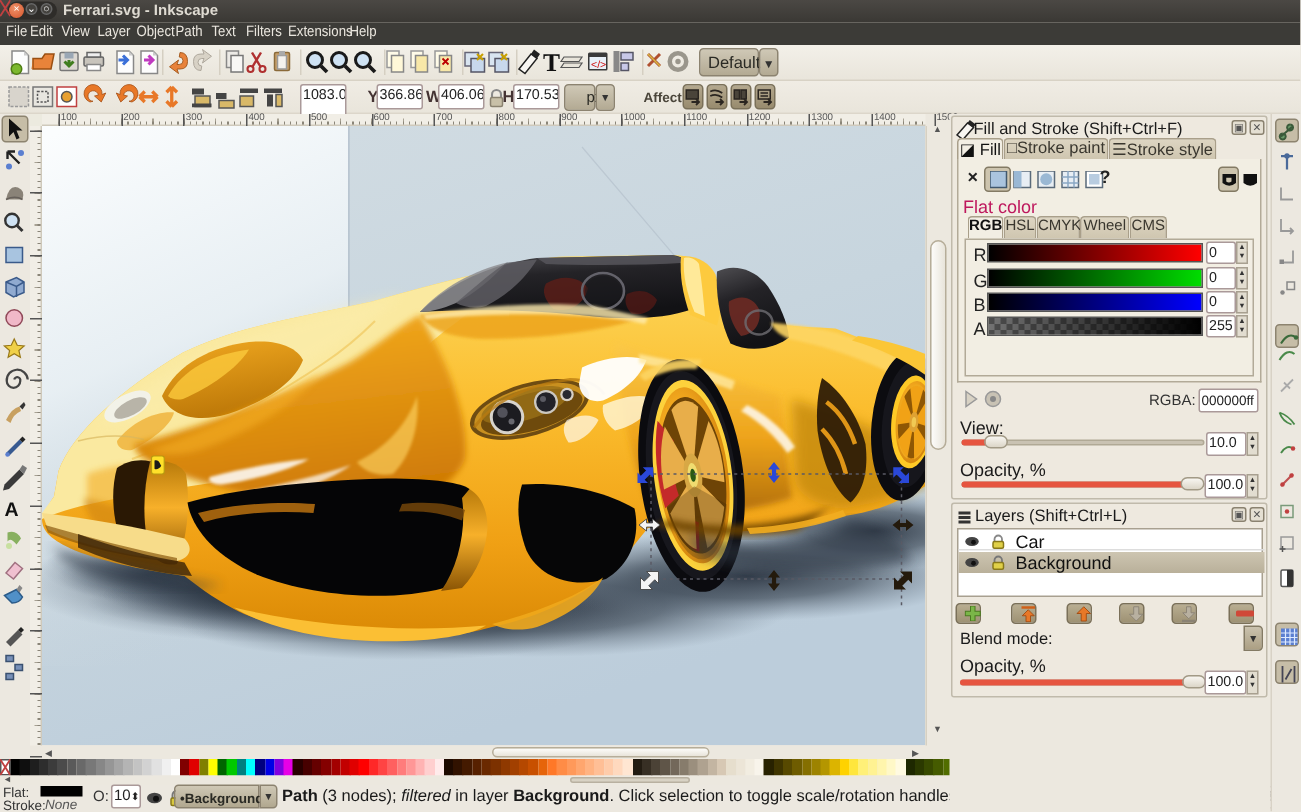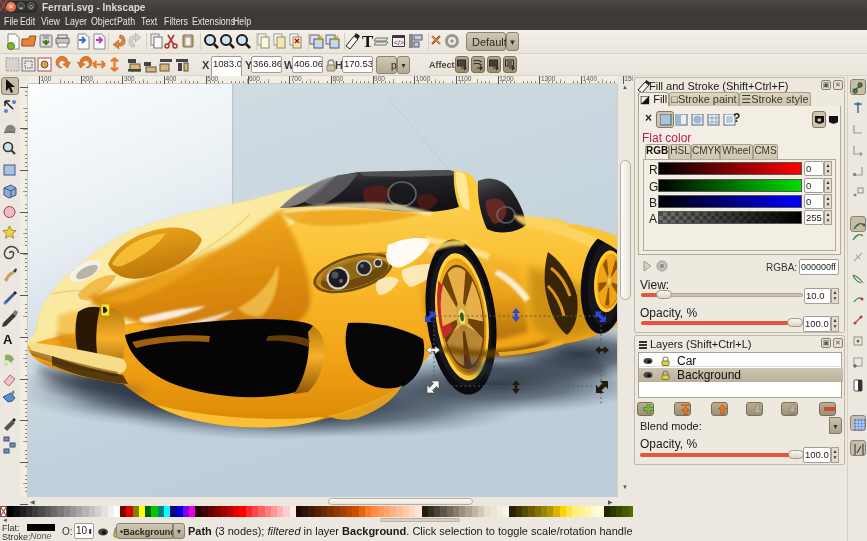--- a/index.html
+++ b/index.html
@@ -185,21 +185,21 @@
         <rect x="160" y="5" width="12" height="3"></rect>
         <rect x="160" y="10" width="9" height="7" fill="#d8b868" stroke="#555"></rect>
       </g>
 <g fill="#444">
         <rect x="176" y="5" width="12" height="3"></rect>
         <rect x="178" y="9" width="4" height="8"></rect>
         <rect x="184" y="9" width="4" height="8" fill="#d8b868" stroke="#555"></rect>
       </g>
 </svg>
 <label class="tl abs" style="left:202px;top:5px;">X</label>
-<div class="abs spin" style="left:211px;top:2px;width:31px;height:29px;text-align:right;">1083.0</div>
+<div class="abs spin" style="left:200px;top:2px;width:31px;height:29px;text-align:right;">1083.0</div>
 <label class="tl abs" style="left:245px;top:5px;">Y</label>
 <div class="abs spin" style="left:251px;top:2px;width:31px;height:17px;">366.86</div>
 <label class="tl abs" style="left:284px;top:5px;">W</label>
 <div class="abs spin" style="left:292px;top:2px;width:31px;height:17px;">406.06</div>
 <svg class="abs" style="left:325px;top:5px;" width="12" height="13">
       <path d="M3 6 v-2 a3 3 0 0 1 6 0 v2" stroke="#8a8a8a" stroke-width="1.4" fill="none"></path>
       <rect x="2" y="6" width="8" height="6" rx="1" fill="#c8c0a8" stroke="#8a8270"></rect>
     </svg>
 <label class="tl abs" style="left:335px;top:5px;">H</label>
 <div class="abs spin" style="left:342px;top:2px;width:31px;height:17px;">170.53</div>

